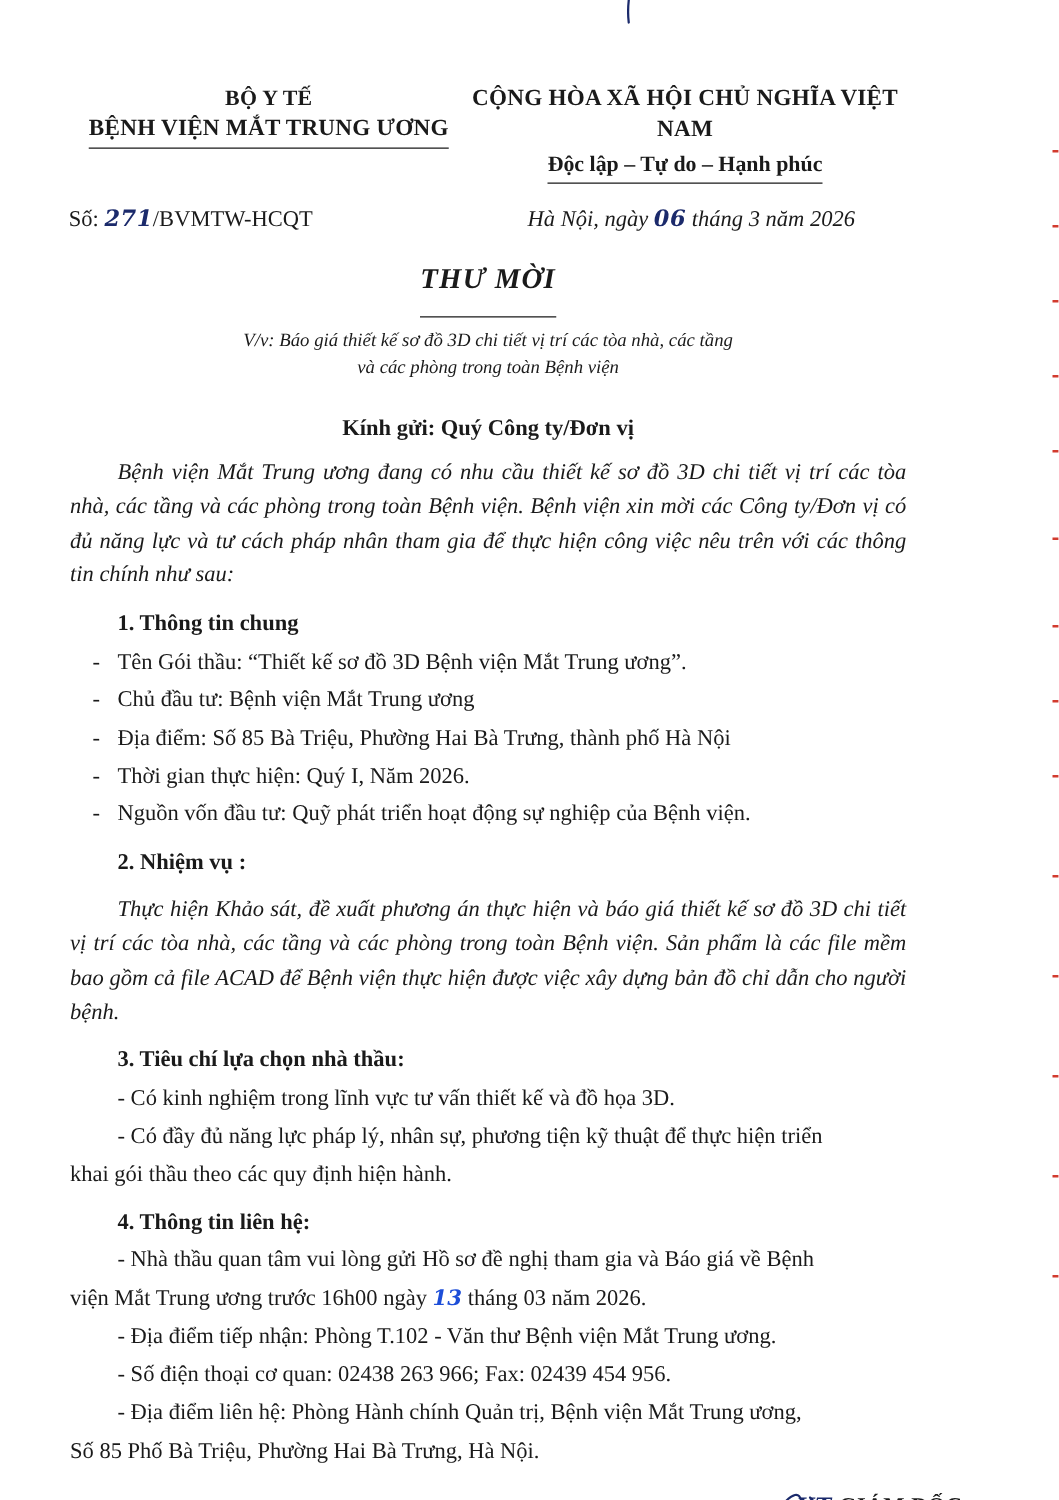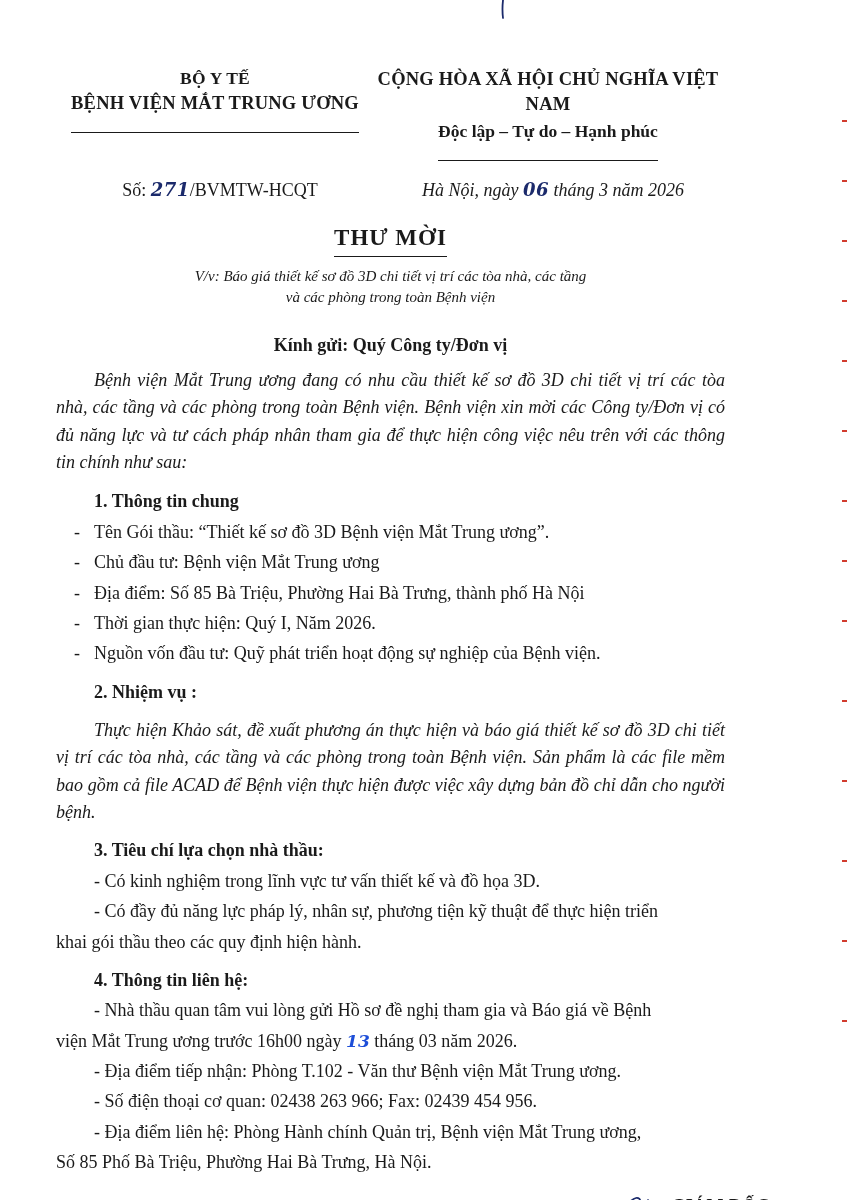--- a/index.html
+++ b/index.html
@@ -69,37 +69,37 @@
     letter-spacing: .2px;
   }
   .h-line2 {
     font-weight: bold;
     font-size: 18.5px;
     letter-spacing: .2px;
   }
   .h-underline {
     display: inline-block;
     border-bottom: 1.4px solid #1a1a1a;
-    padding-bottom: 16px;
+    padding-bottom: 2px;
   }
   .h-sub {
     font-weight: bold;
     font-size: 17.5px;
     margin-top: 3px;
   }
 
   
   .numrow {
     display: flex;
     align-items: baseline;
     padding: 18px 60px 0 55px;
   }
   .numbox {
     width: 330px;
-    text-align: center;
+    text-align: left;
     font-size: 18px;
     white-space: nowrap;
   }
   .hand {
     font-family: "DejaVu Serif", serif;
     font-style: italic;
     font-weight: bold;
     color: #1b2a6b;
     font-size: 18px;
     letter-spacing: .4px;
@@ -115,21 +115,21 @@
   
   .title-block {
     margin-top: 24px;
     text-align: center;
   }
   .doc-title {
     font-size: 23px;
     font-weight: bold;
     letter-spacing: 1px;
   }
-  .doc-title .h-underline { border-bottom: 1.5px solid #1a1a1a; padding-bottom: 5px;}
+  .doc-title .h-underline { border-bottom: 1.5px solid #1a1a1a; padding-bottom: 17px; font-style: italic;}
   .doc-sub {
     font-style: italic;
     font-size: 15px;
     line-height: 1.45;
     margin-top: 9px;
   }
   .doc-sub div { white-space: nowrap; }
 
   .kinhgui {
     text-align: center;

